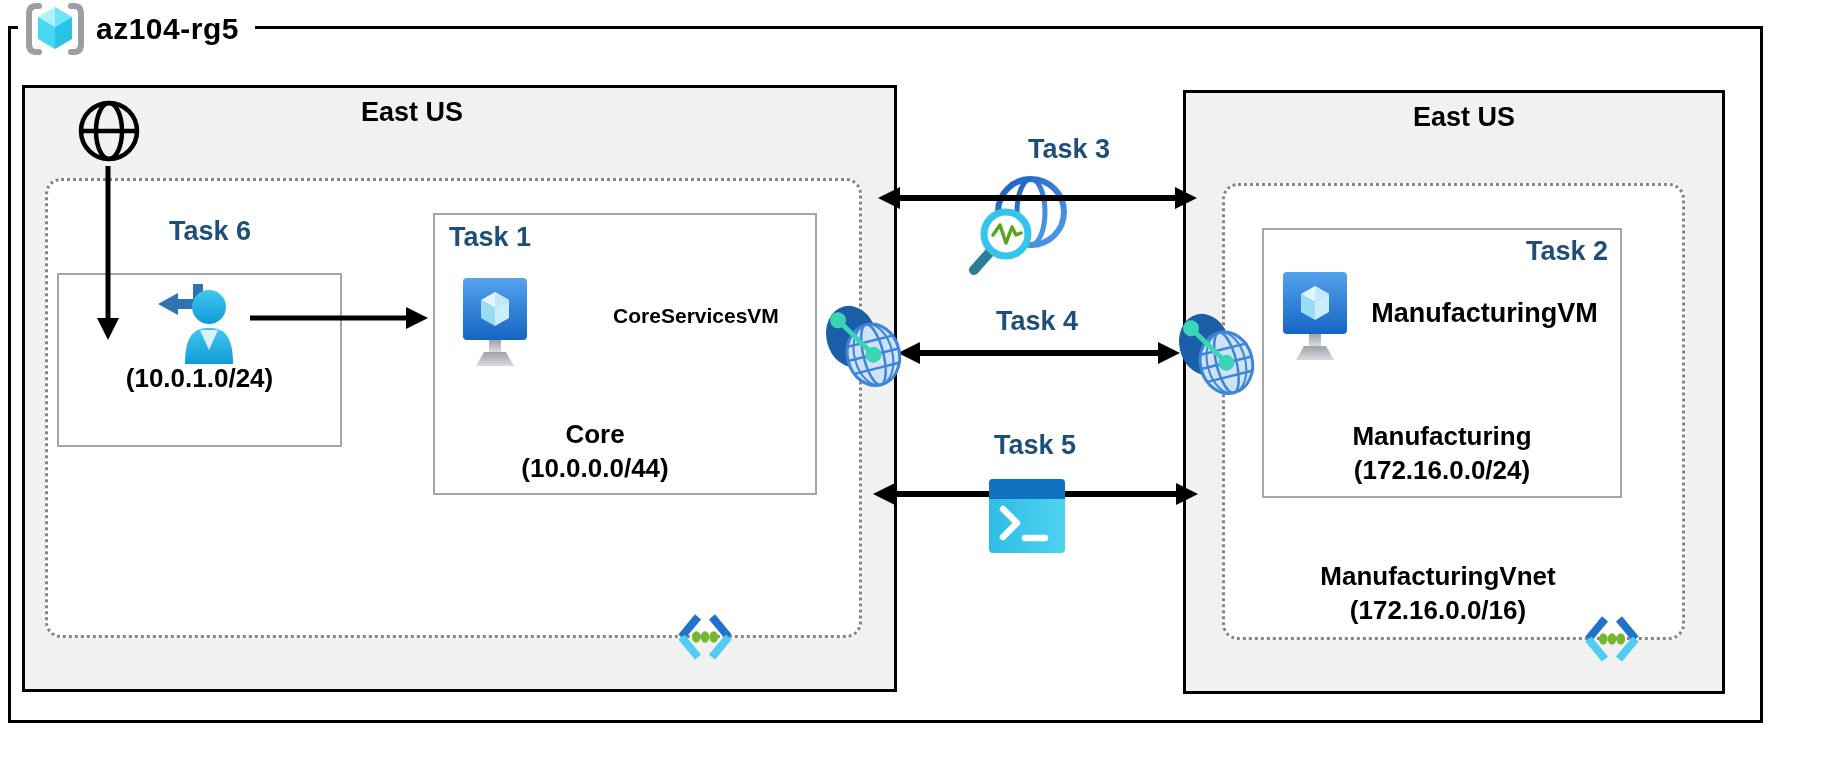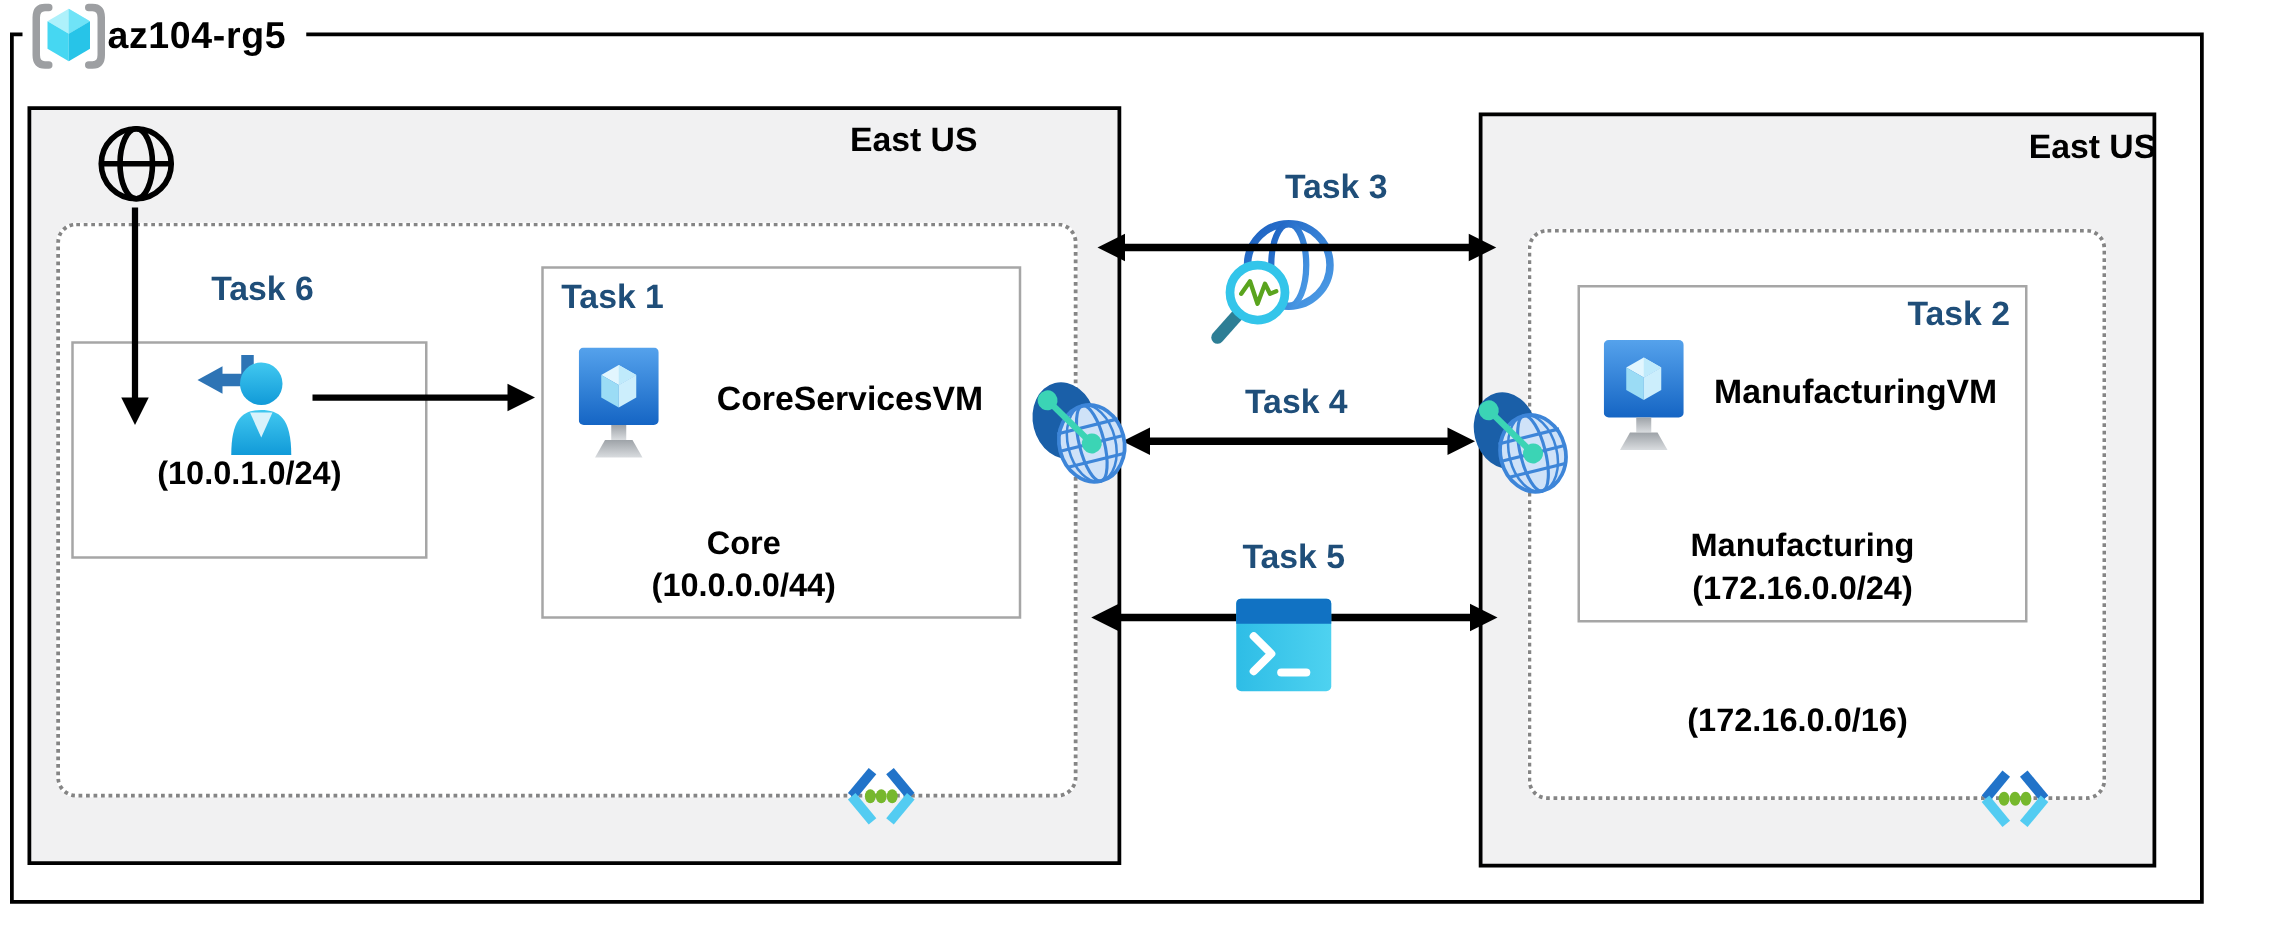--- a/index.html
+++ b/index.html
@@ -1,24 +1,24 @@
 <!DOCTYPE html>
 <html><head>
 <meta charset="utf-8">
 <style>
   html,body{margin:0;padding:0;background:#fff;}
   .stage{position:relative;width:1828px;height:759px;background:#fff;overflow:hidden;
          font-family:"Liberation Sans",sans-serif;font-weight:700;color:#000;}
   .abs{position:absolute;box-sizing:border-box;}
   .outer-box{left:8px;top:26px;width:1755px;height:697px;border:3px solid #000;background:#fff;}
-  .rg-header{left:18px;top:0;height:58px;display:flex;align-items:center;
+  .rg-header{left:18px;top:0;height:58px;display:flex;align-items:center;gap:10px;
              background:#fff;padding:0 16px 0 6px;z-index:6;}
   .rg-title{font-size:30px;letter-spacing:.5px;}
   .region{background:#f1f1f2;border:3px solid #000;z-index:1;}
-  .region-title{font-size:27px;text-align:right;z-index:2;padding-left:20px;}
+  .region-title{font-size:27px;text-align:center;z-index:2;padding-left:20px;}
   .vnet{background:#fff;border:3px dotted #858585;border-radius:16px;z-index:2;}
   .inner-box{background:#fff;border:2px solid #a6a6a6;z-index:3;}
   .task-label{color:#1f4e79;font-size:27px;z-index:4;}
   .name-label{font-size:26px;line-height:1.3;text-align:center;z-index:4;}
   .icon-holder{z-index:4;line-height:0;}
   svg{display:block;}
   .overlay{position:absolute;left:0;top:0;z-index:5;pointer-events:none;}
 </style>
 </head>
 <body>
@@ -92,21 +92,21 @@
       </defs>
       <rect x="0" y="0" width="64" height="62" rx="4" fill="url(#vmscr1)"></rect>
       <polygon points="32,14 46,22 32,30 18,22" fill="#e2f6fe"></polygon>
       <polygon points="32,14 46,22 32,30" fill="#bfeafb"></polygon>
       <polygon points="18,22 32,30 32,48 18,40" fill="#9bdcf5"></polygon>
       <polygon points="46,22 46,40 32,48 32,30" fill="#cceefc"></polygon>
       <rect x="26" y="62" width="12" height="12" fill="url(#vmstand1)"></rect>
       <polygon points="21,74 43,74 51,88 13,88" fill="url(#vmstand1)"></polygon>
     </svg>
   </div>
-  <div class="abs name-label" style="left:545px;top:302px;width:270px;font-size:27px;">CoreServicesVM</div>
+  <div class="abs name-label" style="left:561px;top:302px;width:270px;font-size:21px;">CoreServicesVM</div>
   <div class="abs name-label" style="left:433px;top:418px;width:324px;">
     <div>Core</div>
     <div>(10.0.0.0/44)</div>
   </div>
 
 
   <div class="abs icon-holder" style="left:677px;top:612px;">
     <svg width="56" height="50" viewBox="0 0 64 52">
       <polyline points="24,3 5,26" fill="none" stroke="#2173c9" stroke-width="9"></polyline>
       <polyline points="5,26 24,49" fill="none" stroke="#53ccf2" stroke-width="9"></polyline>
@@ -146,20 +146,21 @@
       <polygon points="21,74 43,74 51,88 13,88" fill="url(#vmstand2)"></polygon>
     </svg>
   </div>
   <div class="abs name-label" style="left:1357px;top:296px;width:255px;font-size:27px;">ManufacturingVM</div>
   <div class="abs name-label" style="left:1262px;top:420px;width:360px;text-align:center;">
     <div>Manufacturing</div>
     <div>(172.16.0.0/24)</div>
   </div>
 
   <div class="abs name-label" style="left:1238px;top:560px;width:400px;">
+    <div>ManufacturingVnet</div>
     <div>(172.16.0.0/16)</div>
   </div>
 
   <div class="abs icon-holder" style="left:1584px;top:614px;">
     <svg width="56" height="50" viewBox="0 0 64 52">
       <polyline points="24,3 5,26" fill="none" stroke="#2173c9" stroke-width="9"></polyline>
       <polyline points="5,26 24,49" fill="none" stroke="#53ccf2" stroke-width="9"></polyline>
       <polyline points="40,3 59,26" fill="none" stroke="#2173c9" stroke-width="9"></polyline>
       <polyline points="59,26 40,49" fill="none" stroke="#53ccf2" stroke-width="9"></polyline>
       <ellipse cx="22" cy="26" rx="5" ry="6.5" fill="#76b82d"></ellipse>

